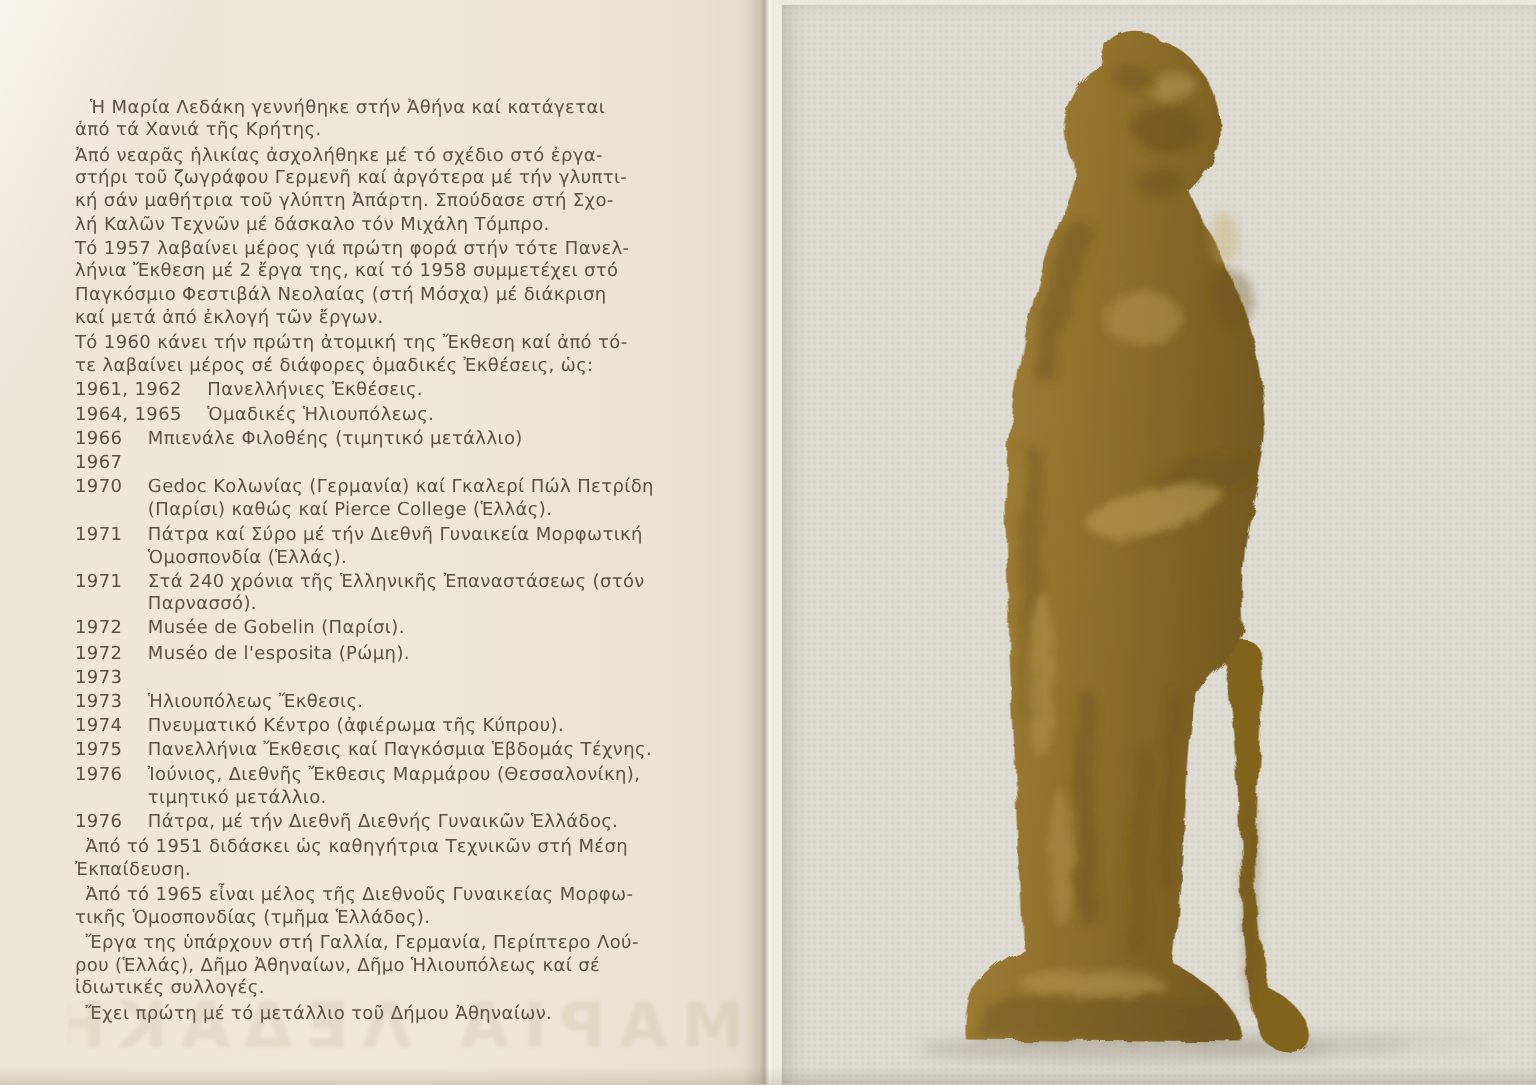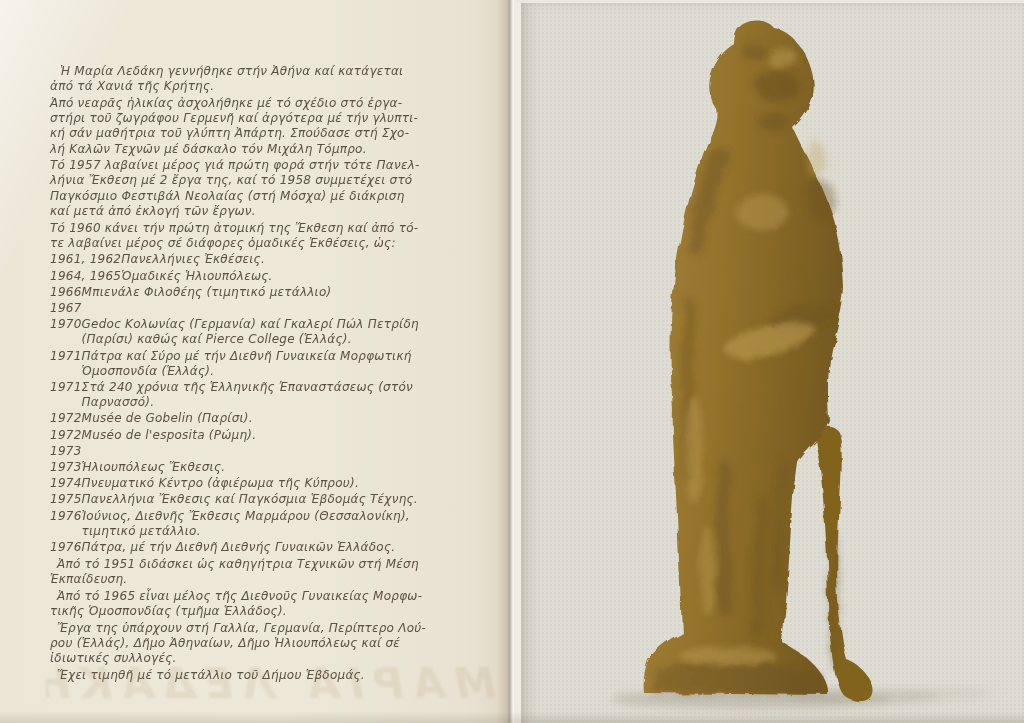--- a/index.html
+++ b/index.html
@@ -8,33 +8,32 @@
     font-family:"DejaVu Sans",sans-serif;
     background:#e6e0d1;
   }
   
   .page-left{
     position:absolute;left:0;top:0;width:506px;height:723px;
     background:
       linear-gradient(115deg, rgba(255,255,255,.55) 0%, rgba(255,255,255,0) 16%),
       linear-gradient(90deg, #ece6d7 0%, #eee8d9 55%, #e9e2d2 92%, #e2dac8 100%),
       #ece6d7;
-    font-style: italic;
   }
   .bio{
     position:absolute;left:50px;top:64px;width:428px;
     font-size:12px;line-height:15.2px;letter-spacing:.25px;
     color:#5b5044;
   }
   .para{margin:0 0 1.5px 0;white-space:pre-line;}
   .para.first{text-indent:10px;}
   .para.closing{text-indent:7px;}
   .exh-list{margin:0 0 1.5px 0;}
   .exh-row{display:flex;margin:0 0 1px 0;}
-  .exh-row .year{flex:0 0 auto;min-width:31px;padding-right:0;white-space:nowrap;}
+  .exh-row .year{flex:0 0 auto;min-width:31px;padding-right:17px;white-space:nowrap;}
   .exh-row .txt{white-space:pre-line;}
   .watermark{
     position:absolute;left:46px;right:10px;bottom:14px;height:50px;
     font-size:42px;font-weight:bold;letter-spacing:9px;text-align:center;
     color:rgba(148,118,60,.11);transform:scaleX(-1);filter:blur(1.2px);
     white-space:nowrap;overflow:hidden;
   }
   
   .gutter{
     position:absolute;left:496px;top:0;width:26px;height:723px;
@@ -150,21 +149,21 @@
         </div>
       </div>
 
       <p class="para closing">Ἀπό τό 1951 διδάσκει ὡς καθηγήτρια Τεχνικῶν στή Μέση
 Ἐκπαίδευση.</p>
       <p class="para closing">Ἀπό τό 1965 εἶναι μέλος τῆς Διεθνοῦς Γυναικείας Μορφω-
 τικῆς Ὁμοσπονδίας (τμῆμα Ἑλλάδος).</p>
       <p class="para closing">Ἔργα της ὑπάρχουν στή Γαλλία, Γερμανία, Περίπτερο Λού-
 ρου (Ἑλλάς), Δῆμο Ἀθηναίων, Δῆμο Ἡλιουπόλεως καί σέ
 ἰδιωτικές συλλογές.</p>
-      <p class="para closing">Ἔχει τιμηθῆ μέ τό μετάλλιο τοῦ Δήμου Ἑβδομάς.</p>
+      <p class="para closing">Ἔχει πρώτη μέ τό μετάλλιο τοῦ Δήμου Ἀθηναίων.</p>
     </div>
 
     <div class="watermark">ΜΑΡΙΑ ΛΕΔΑΚΗ</div>
   </div>
 
   <div class="gutter"></div>
 
   <div class="page-right">
     <svg width="508" height="723" viewBox="0 0 508 723" xmlns="http://www.w3.org/2000/svg">
       <defs>

